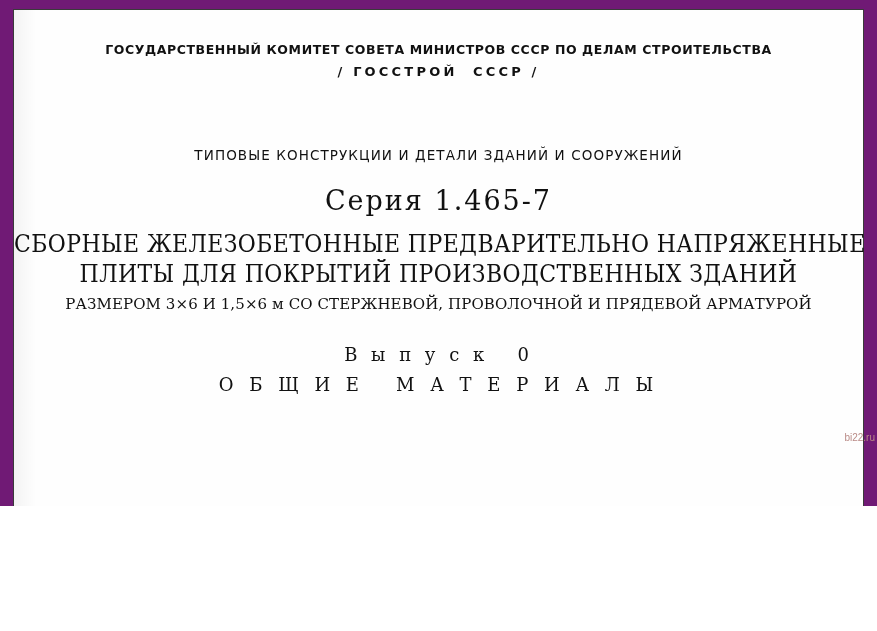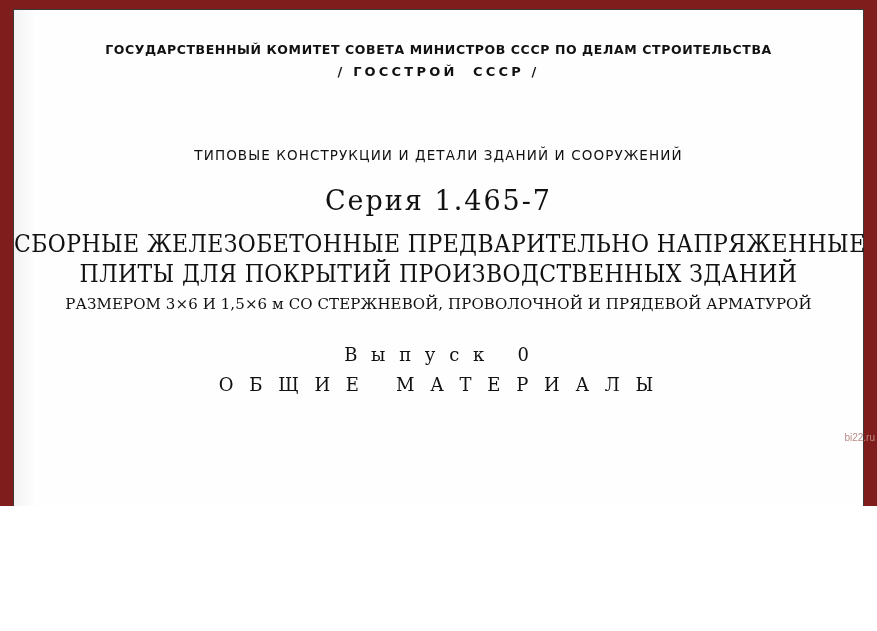--- a/index.html
+++ b/index.html
@@ -7,21 +7,21 @@
     padding: 0;
     background: #ffffff;
   }
   body {
     font-family: "Liberation Sans", sans-serif;
   }
   #page {
     position: relative;
     width: 877px;
     height: 506px;
-    background: #7f1d1d;
+    background: #701a75;
     overflow: hidden;
   }
   
   .scan {
     position: absolute;
     left: 13px;
     top: 9px;
     width: 851px;
     height: 612px;
     background: #fefefe;

